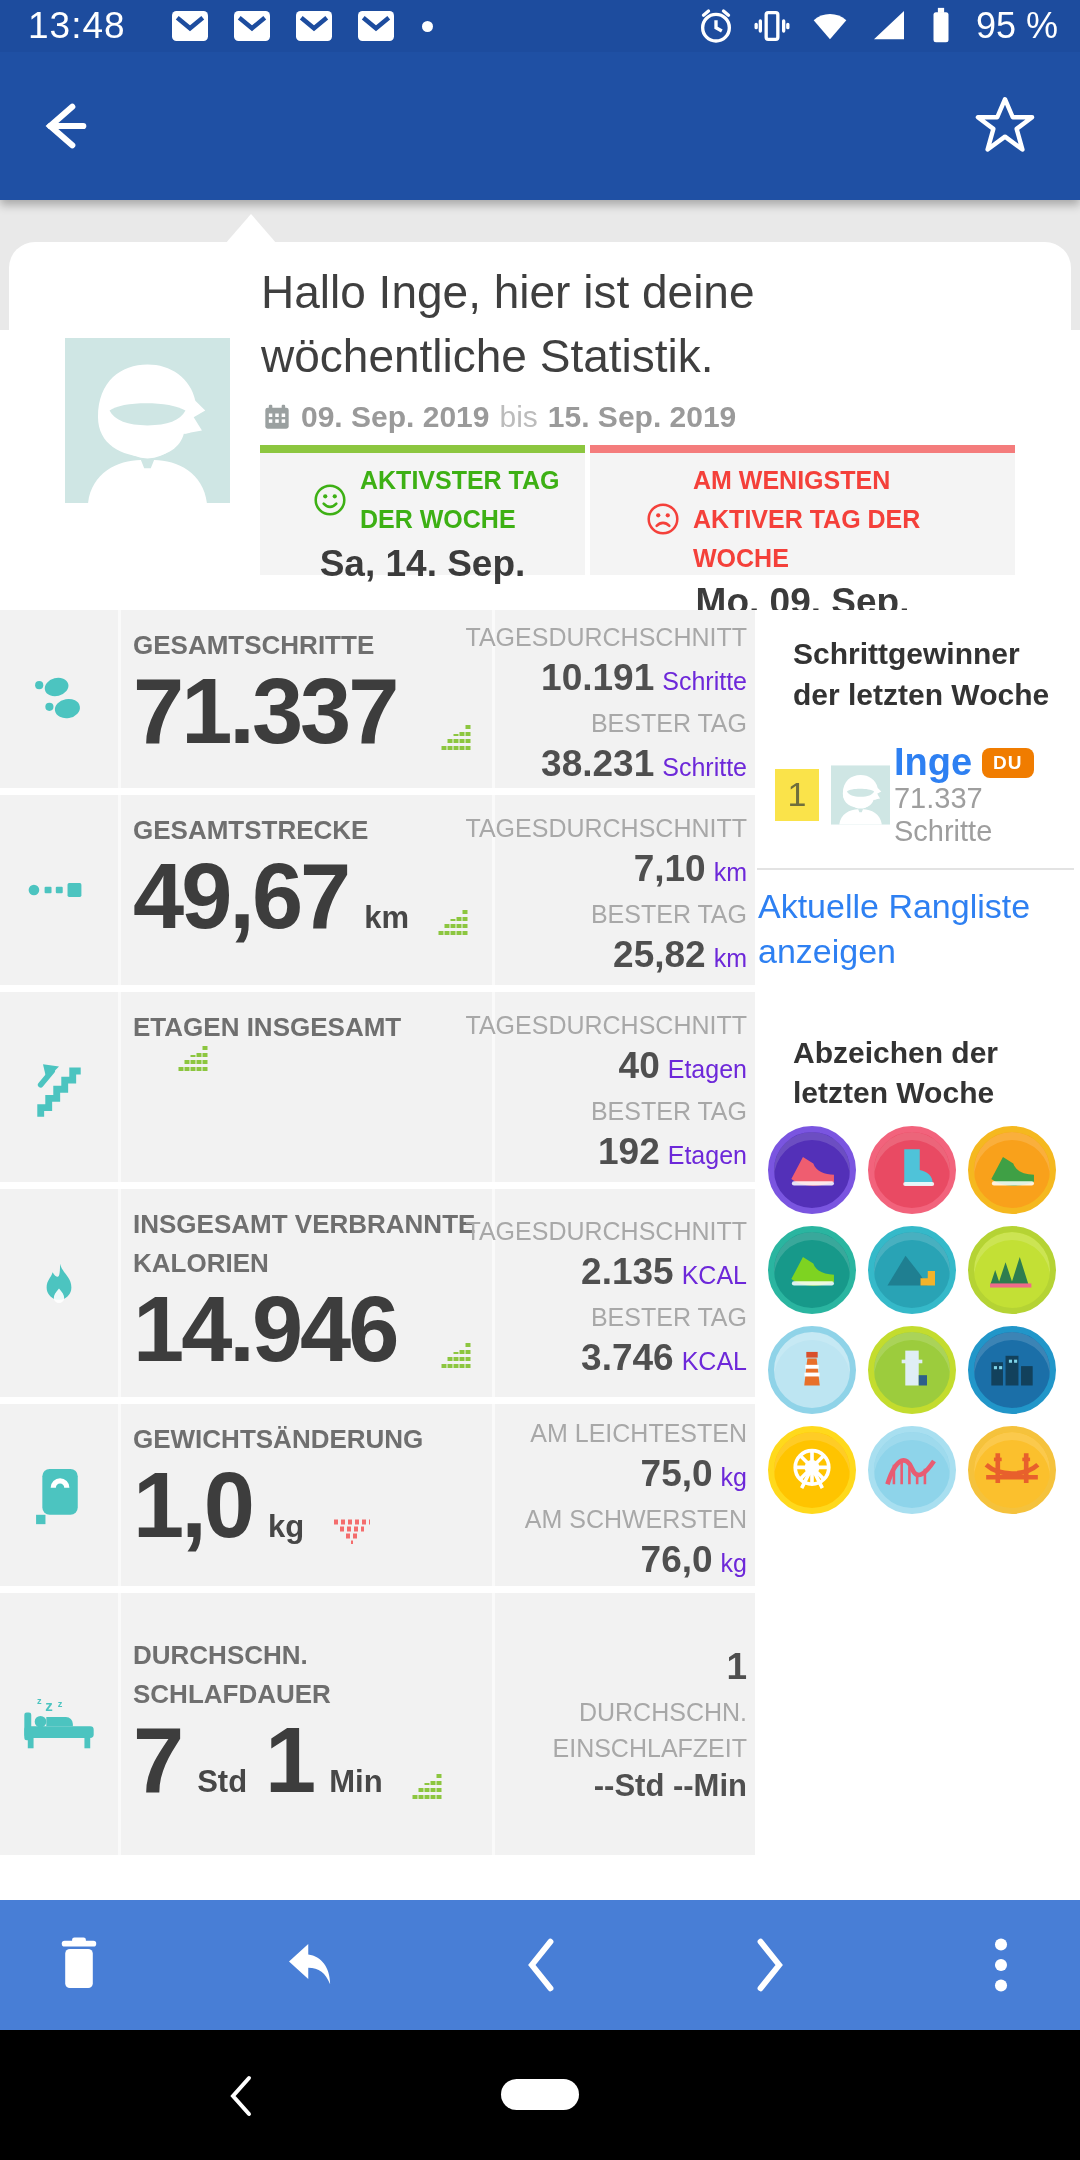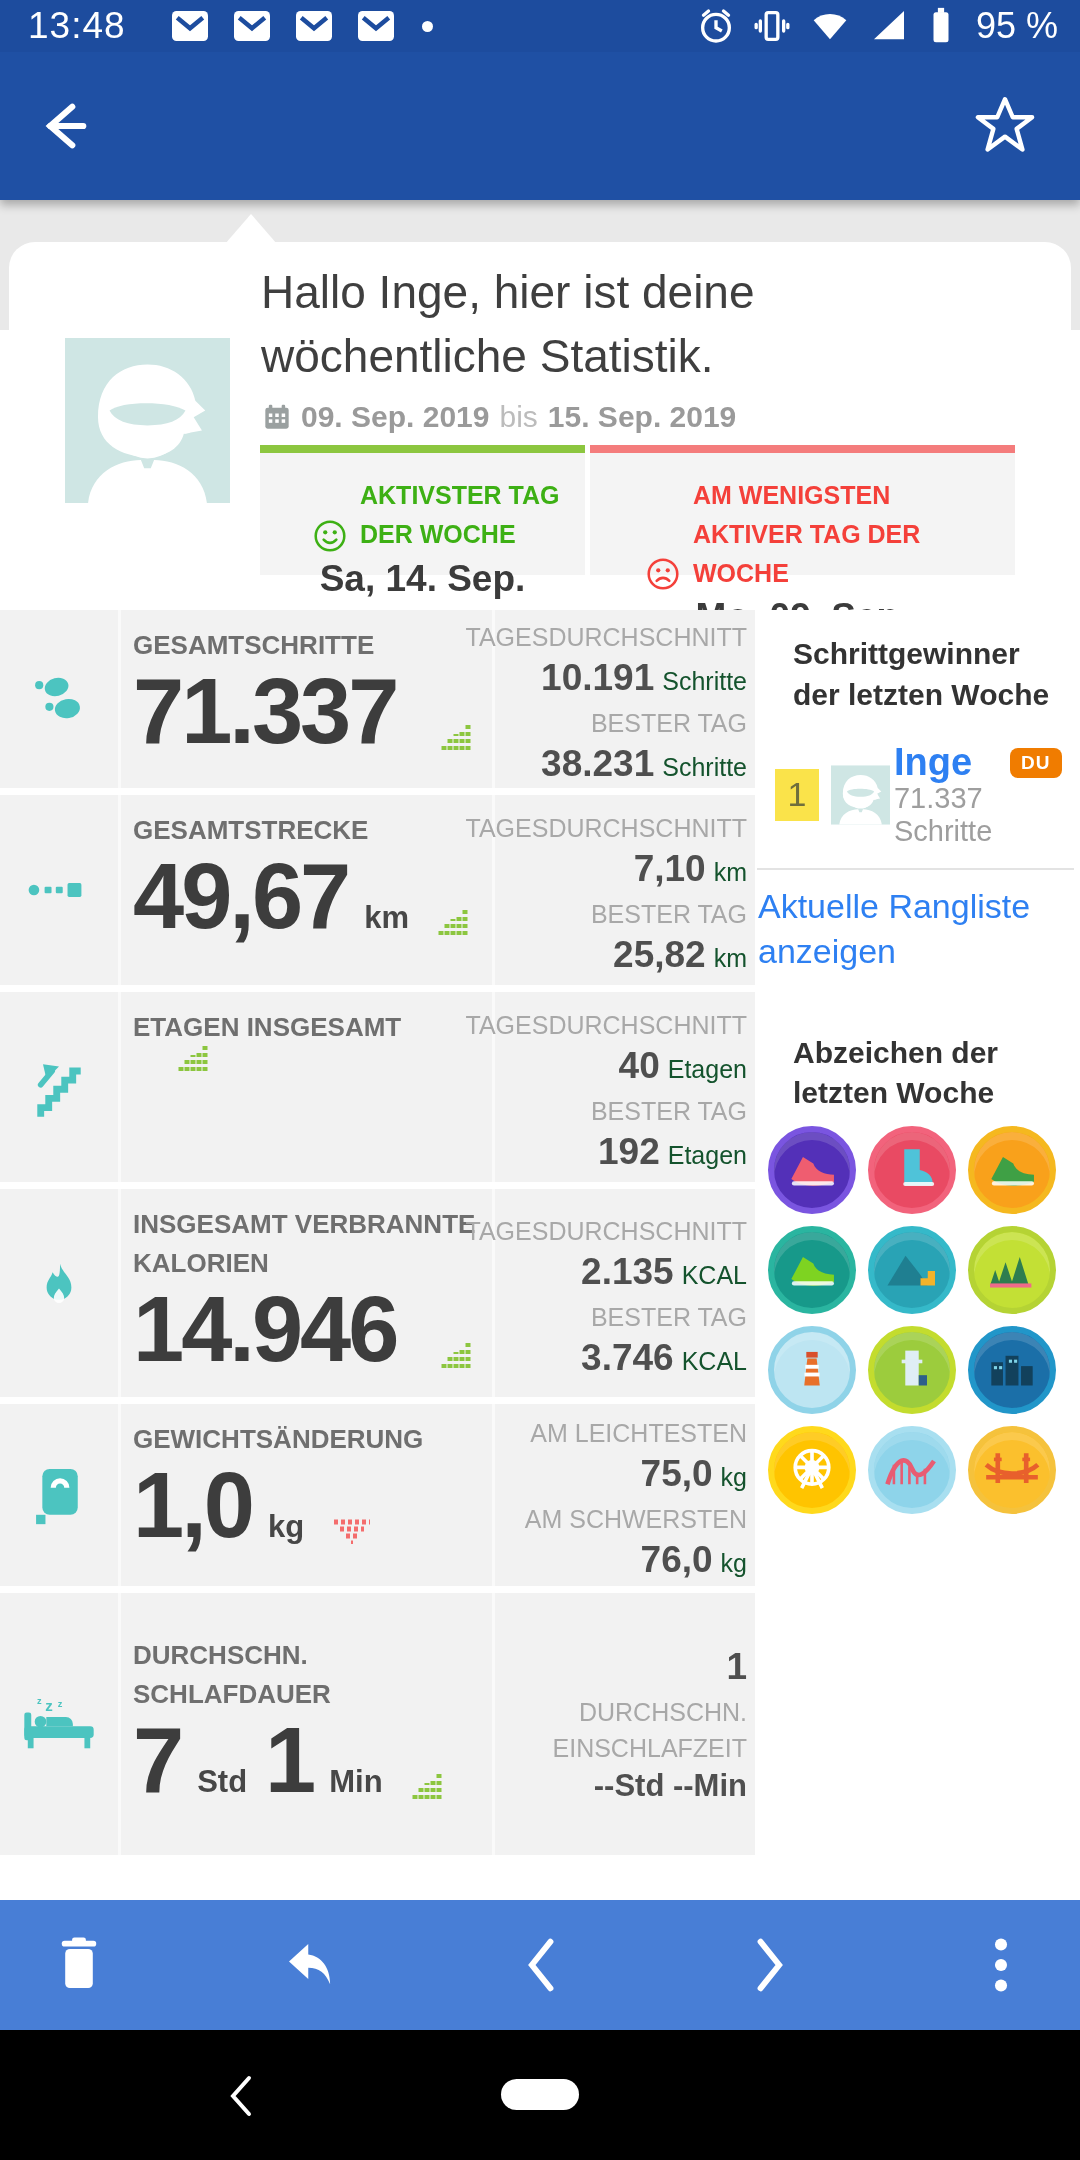--- a/index.html
+++ b/index.html
@@ -23,21 +23,21 @@
   .hd-title{position:absolute;left:252px;top:18px;width:680px;font-size:46px;line-height:1.4;color:#3f3f3f;}
   .hd-avatar{position:absolute;left:56px;top:96px;width:165px;height:165px;}
   .hd-dates{position:absolute;left:254px;top:158px;display:flex;align-items:center;font-size:30px;font-weight:bold;color:#9a9a9a;gap:10px;}
   .hd-bis{font-weight:normal;color:#bcbcbc;}
   .day-box{position:absolute;top:203px;height:130px;background:#f4f4f4;}
   .day-box .top{height:8px;width:100%;}
   .day-best{left:251px;width:325px;}
   .day-worst{left:581px;width:425px;}
   .day-best .top{background:#8cc63f;}
   .day-worst .top{background:#f47c7c;}
-  .db-row{display:flex;align-items:flex-end;margin-top:23px;}
+  .db-row{display:flex;align-items:center;margin-top:8px;}
   .day-best .db-row{padding-left:52px;}
   .day-worst .db-row{padding-left:55px;}
   .db-label{font-size:25px;font-weight:bold;line-height:1.55;margin-left:12px;}
   .day-best .db-label{color:#3db014;width:210px;}
   .day-worst .db-label{color:#f4403a;width:300px;}
   .db-value{font-size:37px;font-weight:bold;color:#3b3b3b;text-align:center;margin-top:4px;}
   
   .main{top:610px;left:0;width:1080px;height:1290px;background:#fff;display:flex;}
   .stats-col{width:755px;}
   .stat-row{background:#f2f2f2;margin-bottom:7px;display:flex;}
@@ -46,31 +46,31 @@
   .rmain.center{justify-content:center;padding-top:0;}
   .rlabel{font-size:26px;font-weight:bold;color:#6f6f6f;line-height:1.5;max-width:380px;}
   .vline{display:flex;align-items:baseline;margin-top:-6px;}
   .bigv{font-size:92px;font-weight:bold;color:#3d3d3d;letter-spacing:-3px;}
   .unit{font-size:31px;font-weight:bold;color:#474747;margin-left:16px;}
   .trend{align-self:flex-end;margin-left:28px;margin-bottom:14px;}
   .rsub{width:252px;border-left:3px solid #fafafa;display:flex;flex-direction:column;justify-content:center;align-items:flex-end;padding-right:8px;text-align:right;}
   .slabel{font-size:25px;color:#a8a8a8;line-height:1.45;margin-top:6px;}
   .sval-line{margin-top:2px;}
   .sval{font-size:37px;font-weight:bold;color:#4f4f4f;}
-  .sunit{font-size:25px;color:#14532d;margin-left:8px;}
+  .sunit{font-size:25px;color:#6d28d9;margin-left:8px;}
   .r1{height:178px;} .r2{height:190px;} .r3{height:190px;} .r4{height:208px;} .r5{height:182px;} .r6{height:262px;}
   
   .side-col{width:325px;background:#fff;color:#333;}
   .sc-h{font-size:30px;font-weight:bold;color:#333;line-height:1.35;padding-left:38px;padding-right:8px;}
   .sc-h1{padding-top:24px;}
   .lb-row{display:flex;align-items:center;margin-top:26px;padding-left:20px;}
   .rank{width:46px;height:52px;background:#fae34a;color:#6f6f3c;font-size:34px;display:flex;align-items:center;justify-content:center;}
   .lb-avatar{width:62px;height:62px;margin-left:12px;}
   .lb-info{margin-left:4px;}
-  .name-row{display:flex;align-items:center;gap:28px;}
+  .name-row{display:flex;align-items:center;}
   .lb-name{font-size:38px;font-weight:bold;color:#2e80f2;}
   .du-pill{background:#f07c00;color:#fff;font-size:19px;font-weight:bold;border-radius:8px;padding:4px 11px;margin-left:10px;letter-spacing:1px;}
   .lb-steps{font-size:29px;color:#9e9e9e;margin-top:-2px;}
   .divider{height:2px;background:#e3e3e3;margin:20px 6px 0 2px;}
   .blue-link{color:#2e80f2;font-size:34px;line-height:1.32;margin-top:14px;padding-left:3px;cursor:pointer;width:300px;}
   .sc-h2{margin-top:59px;}
   .badge-grid{display:flex;flex-wrap:wrap;gap:12px;padding-left:13px;margin-top:12px;width:300px;}
   .badge{width:76px;height:76px;border-radius:50%;border:6px solid;box-shadow:inset 0 8px 0 rgba(255,255,255,.15);display:flex;align-items:center;justify-content:center;cursor:pointer;}
   .badge svg{width:62px;height:62px;}
   

